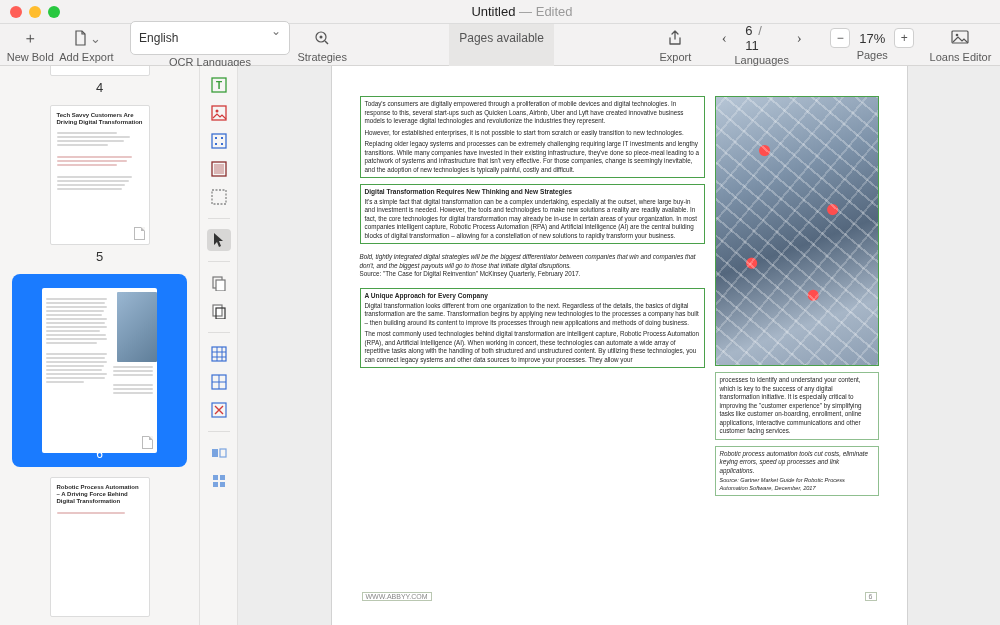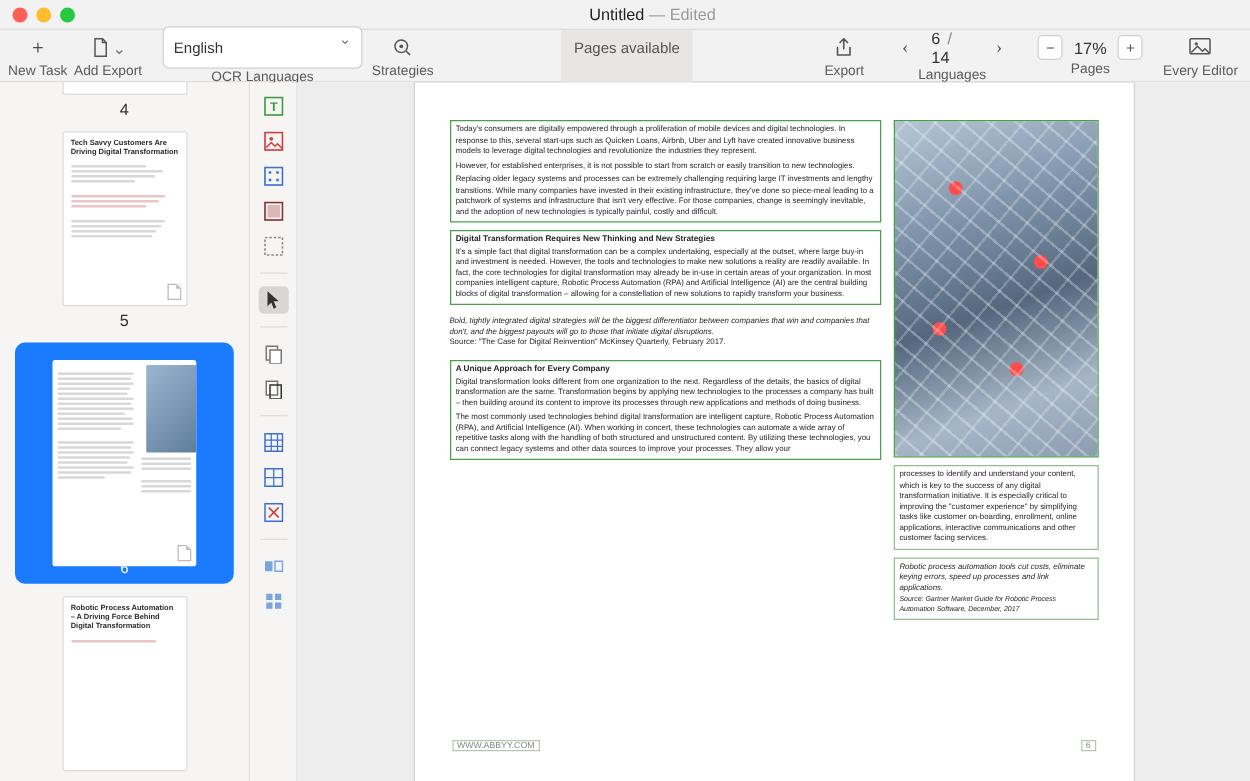--- a/index.html
+++ b/index.html
@@ -159,21 +159,21 @@
     <span class="edited">Edited</span>
   </div>
 </div>
 
 <div class="toolbar">
 
   <div class="tb-group" style="width:52px">
     <div class="tb-btn">
       <span class="ic">＋</span>
     </div>
-    <span class="tb-label">New Task</span>
+    <span class="tb-label">New Bold</span>
   </div>
 
   <div class="tb-group" style="width:60px">
     <div class="tb-btn">
       <svg width="16" height="16" viewBox="0 0 16 16">
           <path d="M4 1h6l3 3v11H4z" fill="none" stroke="#555" stroke-width="1.2"></path>
           <path d="M10 1v3h3" fill="none" stroke="#555" stroke-width="1.2"></path>
         </svg>
       <span class="ic-sm" style="margin-left:2px;color:#777">⌄</span>
     </div>
@@ -223,21 +223,21 @@
   <div class="tb-sep"></div>
 
   <div class="tb-group" style="width:104px">
     <div class="nav-pill">
       <div class="nav-arrow">
         <span class="ic">‹</span>
       </div>
       <span class="nav-count">
         <span>6</span>
         <span style="padding:0 2px;color:#888">/</span>
-        <span>14</span>
+        <span>11</span>
       </span>
       <div class="nav-arrow">
         <span class="ic">›</span>
       </div>
     </div>
     <span class="tb-label">Languages</span>
   </div>
 
   <div class="tb-sep"></div>
 
@@ -257,21 +257,21 @@
   <div style="flex:1"></div>
 
   <div class="tb-group" style="width:72px">
     <div class="tb-btn">
       <svg width="18" height="16" viewBox="0 0 18 16">
           <rect x="1" y="1" width="16" height="12" rx="1" fill="none" stroke="#555" stroke-width="1.2"></rect>
           <circle cx="6" cy="5" r="1.3" fill="#555"></circle>
           <path d="M2 12l5-5 4 4 2-2 4 4" fill="none" stroke="#555" stroke-width="1.2"></path>
         </svg>
     </div>
-    <span class="tb-label">Every Editor</span>
+    <span class="tb-label">Loans Editor</span>
   </div>
 </div>
 
 <div class="body">
 
   <div class="thumbs">
 
     <div class="thumb-wrap" style="margin-top:-138px">
       <div class="thumb"></div>
       <span class="pnum">4</span>

